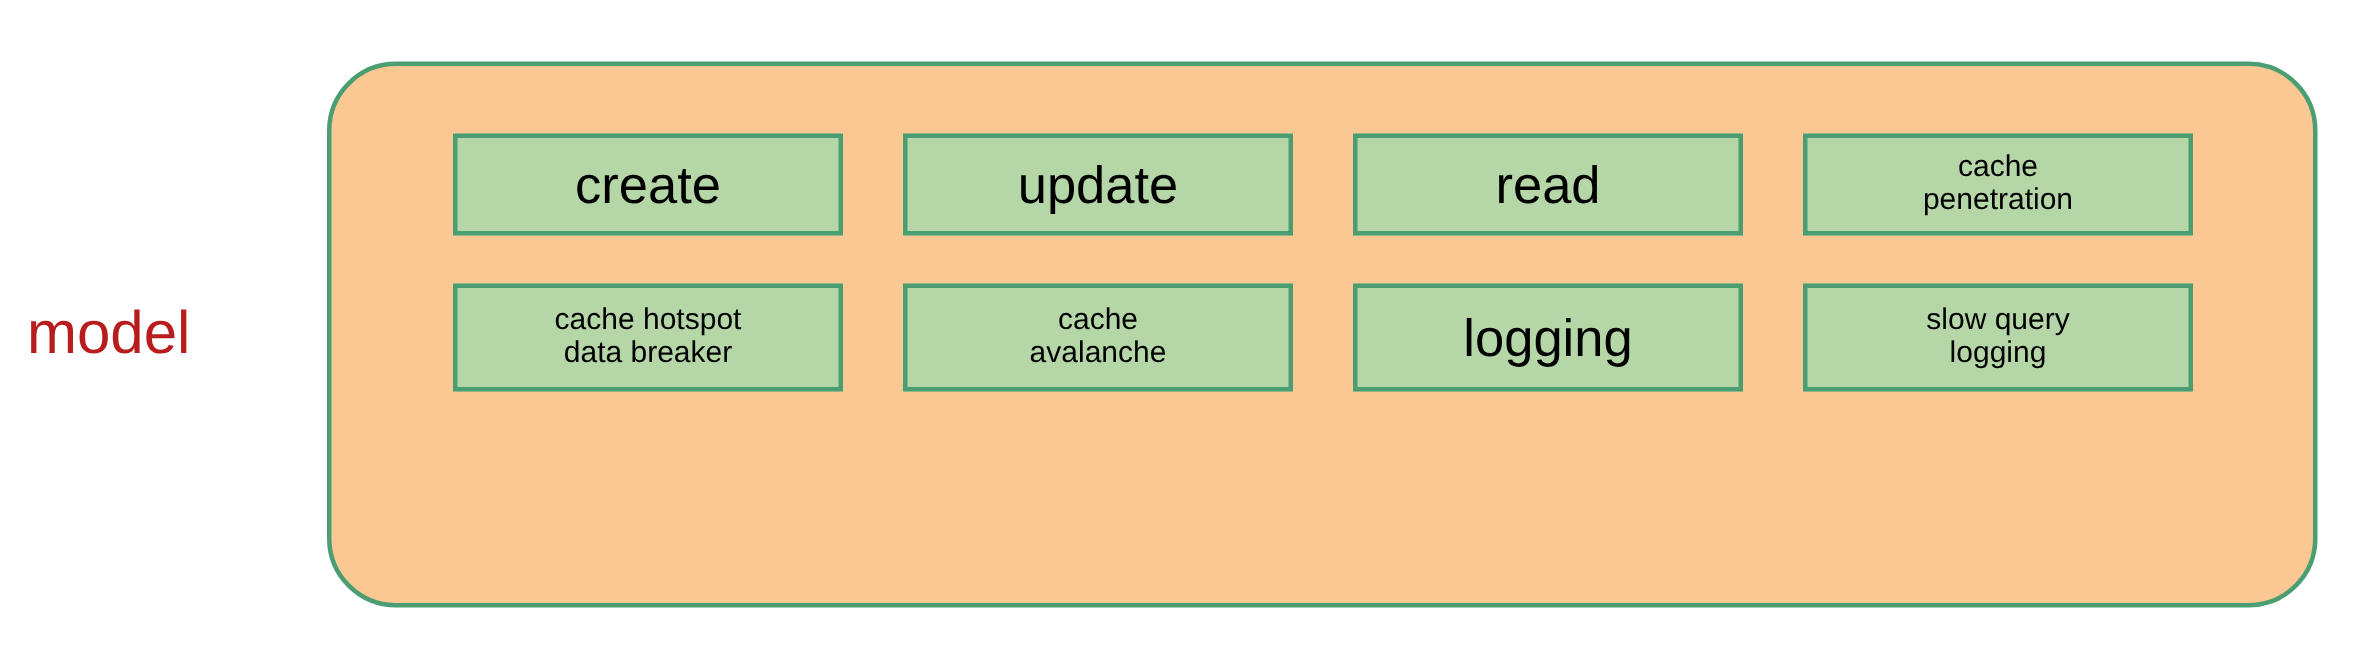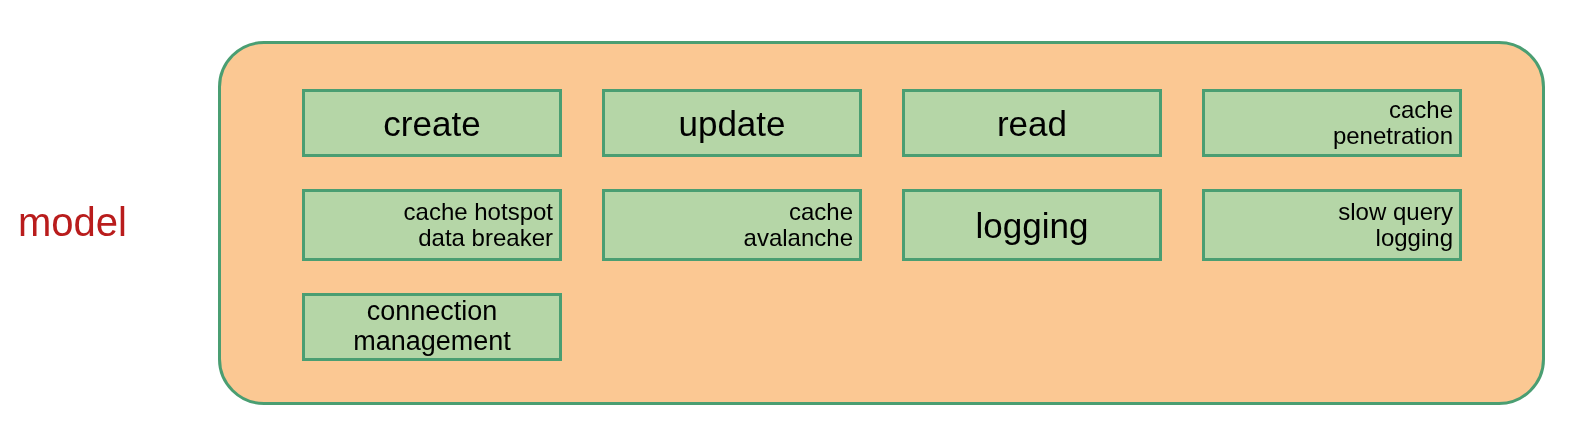--- a/index.html
+++ b/index.html
@@ -82,23 +82,22 @@
     text-align: center;
     white-space: pre-line;
   }
 
   
   .cell.size-lg .cell-text {
     font-size: 35px;
     line-height: 1.0;
   }
   .cell.size-md .cell-text {
-    font-size: 24px;
+    font-size: 20px;
     line-height: 1.08;
-    text-align: right;
   }
   .cell.size-sm .cell-text {
     font-size: 27px;
     line-height: 1.1;
   }
 </style>
 </head>
 <body>
 
 <div class="canvas">
@@ -128,20 +127,16 @@
           <span class="cell-text">cache
 avalanche</span>
         </div>
         <div class="cell size-lg">
           <span class="cell-text">logging</span>
         </div>
         <div class="cell size-md">
           <span class="cell-text">slow query
 logging</span>
         </div>
-        <div class="cell size-sm">
-          <span class="cell-text">connection
-management</span>
-        </div>
       </div>
   </div>
 
 </div>
 
 </body></html>

